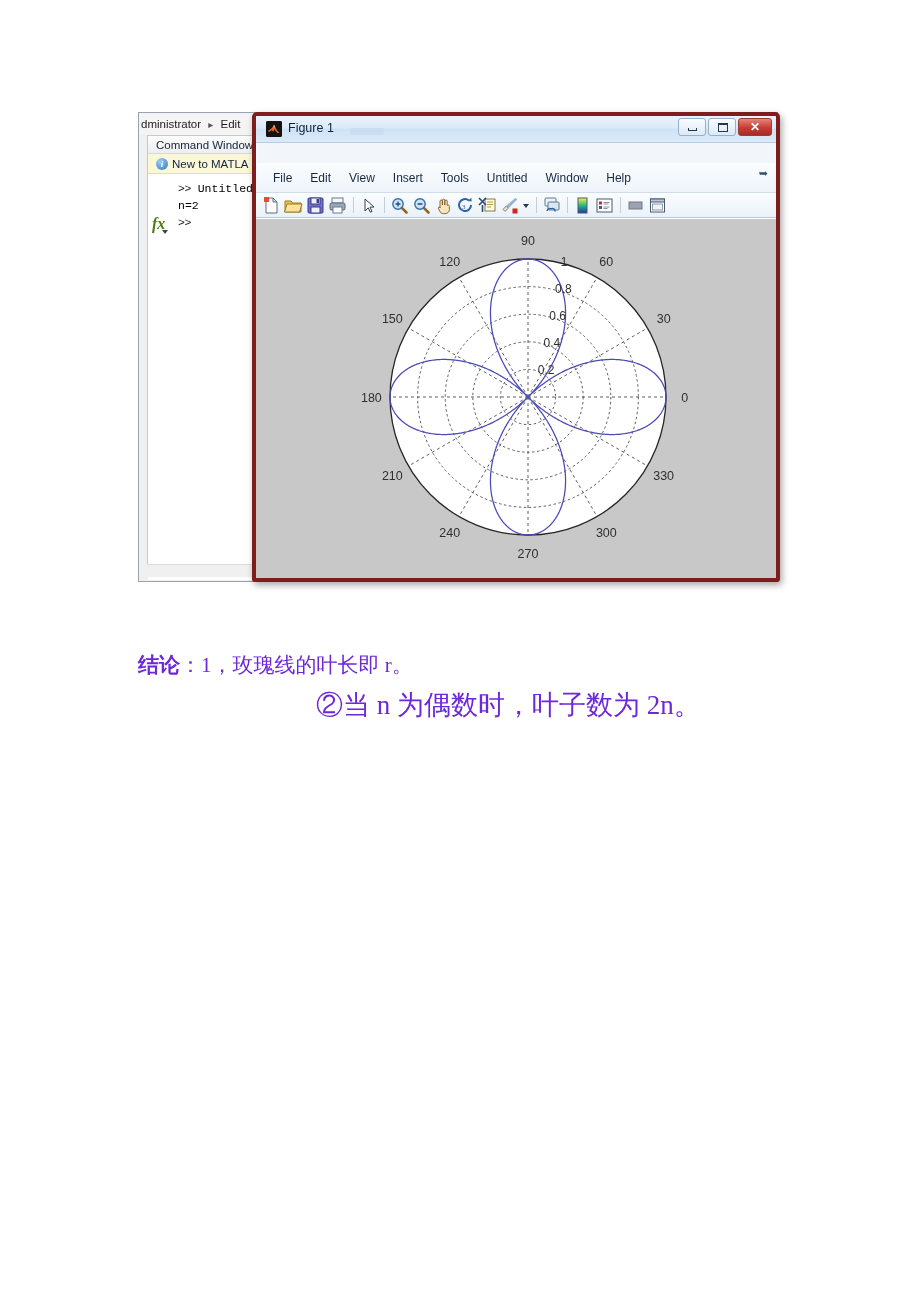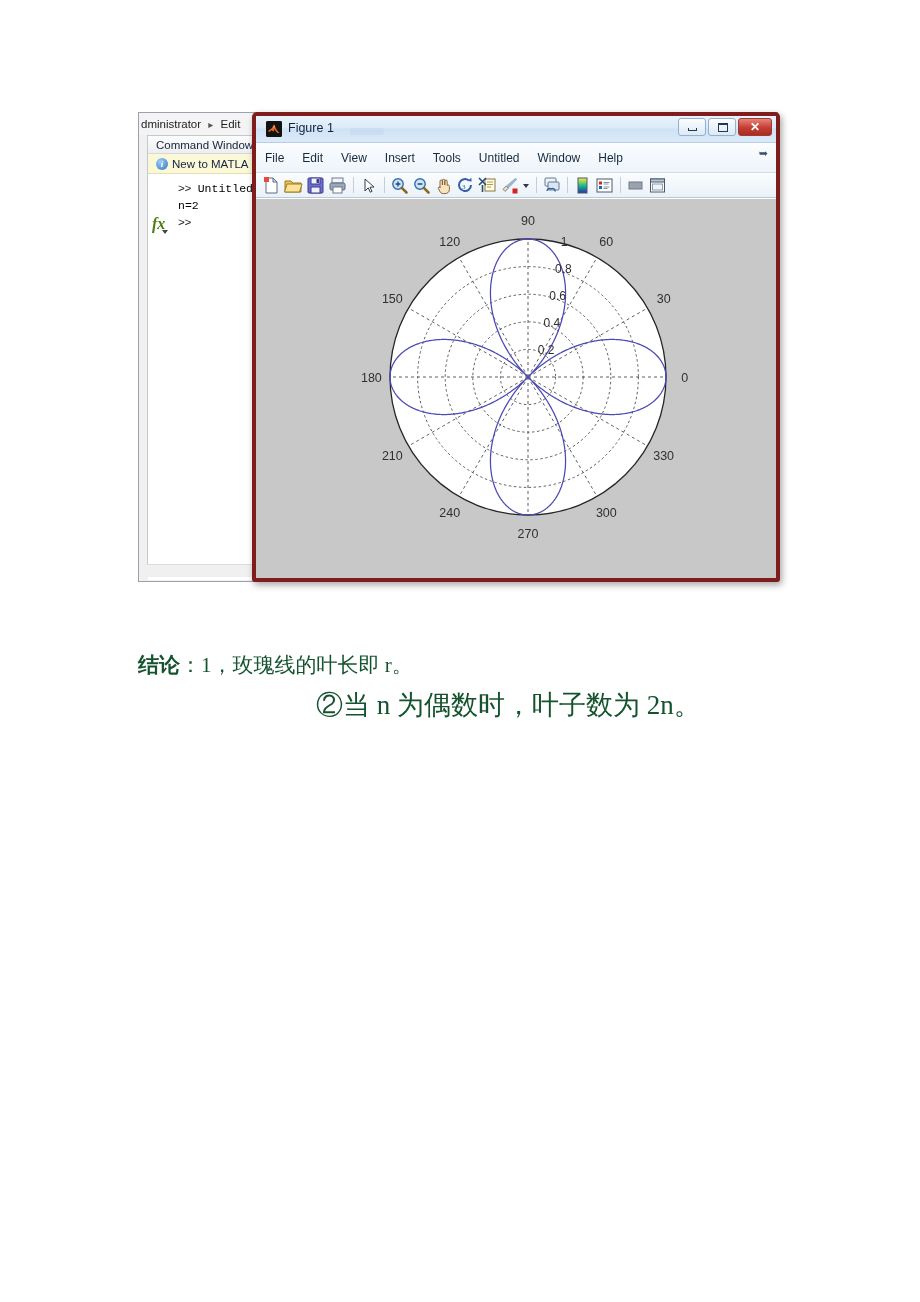--- a/index.html
+++ b/index.html
@@ -151,22 +151,23 @@
   #btn-max .box{
     position:absolute;left:9px;top:4px;width:10px;height:9px;
     border:1px solid #23394f;border-top-width:2px;box-sizing:border-box;
   }
 
   #fig-menubar{
     position:relative;height:30px;
     background:linear-gradient(#fbfdff,#eef4fa);
     border-bottom:1px solid #cfdcea;
     display:flex;align-items:center;
-    padding-left:0;
-    box-sizing:border-box;
+    padding-left:8px;
+    box-sizing:border-box;
+    margin-top:20px;
   }
   .menu-item{
     font-size:12px;color:#15293f;
     padding:2px 9px;
     white-space:nowrap;
     border-radius:2px;
   }
   #menu-overflow{
     position:absolute;right:8px;top:4px;
     font-size:11px;color:#32506f;
@@ -203,21 +204,21 @@
     height:394px;
     background:#c8c8c8;
     border-top:1px solid #ffffff;
   }
   #fig-canvas svg{display:block;}
 
   
   #conclusion{
     position:absolute;left:138px;top:645px;width:680px;
     font-family:"Liberation Serif",serif;
-    color:#14532d;
+    color:#6d28d9;
   }
   .concl-line{ white-space:nowrap; }
   #concl-1{font-size:21px;line-height:40px;}
   #concl-1 .lbl{font-weight:bold;font-size:21px;}
   #concl-2{font-size:20px;line-height:40px;padding-left:56px;}
   #concl-3{font-size:27px;line-height:40px;padding-left:178px;}
 </style>
 </head>
 <body>
 

